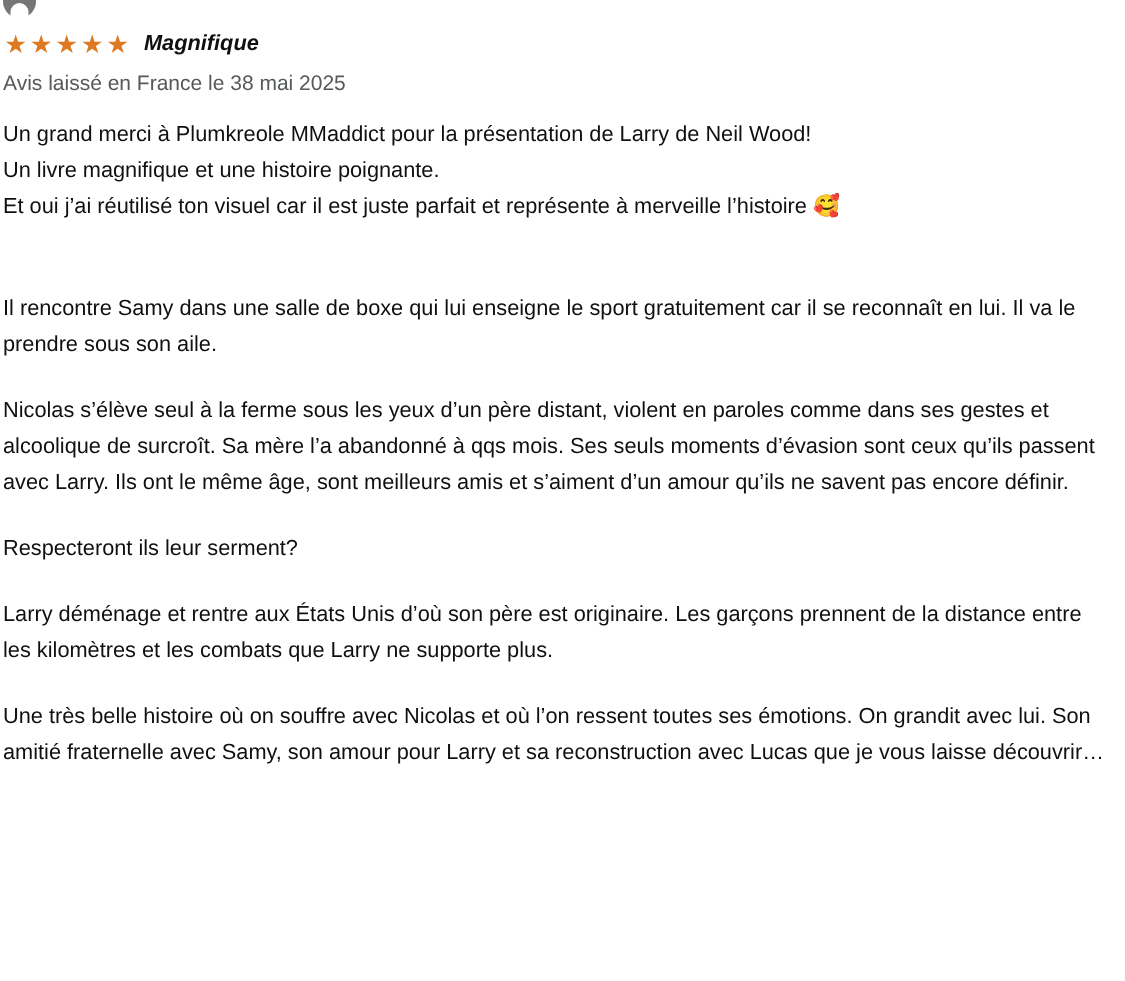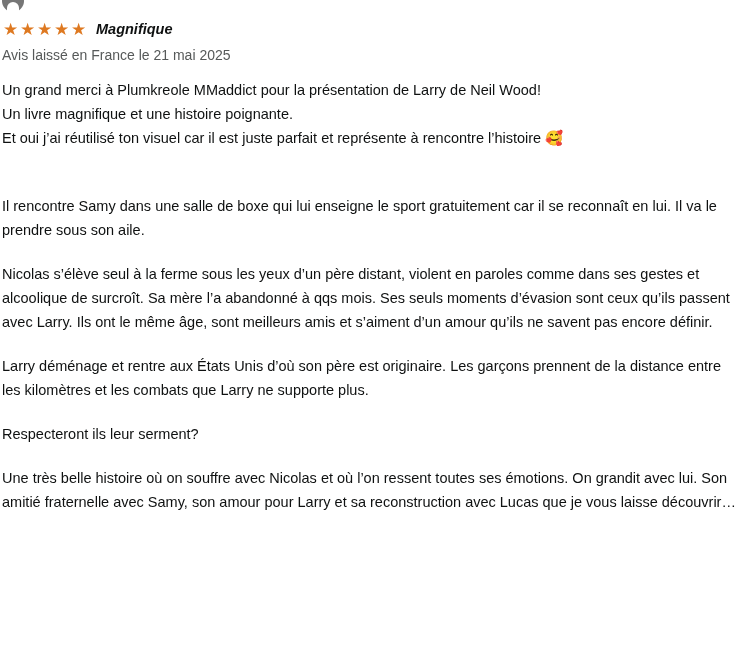--- a/index.html
+++ b/index.html
@@ -110,32 +110,32 @@
     <span class="stars">
       <span class="star">★</span>
       <span class="star">★</span>
       <span class="star">★</span>
       <span class="star">★</span>
       <span class="star">★</span>
     </span>
     <span class="review-title">Magnifique</span>
   </div>
 
-  <div class="meta">Avis laissé en France le 21 mai 2025</div>
+  <div class="meta">Avis laissé en France le 38 mai 2025</div>
 
   <div class="body">
     <p class="tight">
       <span>Un grand merci à Plumkreole MMaddict pour la présentation de Larry de Neil Wood!</span><br>
       <span>Un livre magnifique et une histoire poignante.</span><br>
-      <span>Et oui j’ai réutilisé ton visuel car il est juste parfait et représente à rencontre l’histoire 🥰</span>
+      <span>Et oui j’ai réutilisé ton visuel car il est juste parfait et représente à merveille l’histoire 🥰</span>
     </p>
     <p>&nbsp;</p>
     <p>Il rencontre Samy dans une salle de boxe qui lui enseigne le sport gratuitement car il se reconnaît en lui. Il va le prendre sous son aile.</p>
     <p>Nicolas s’élève seul à la ferme sous les yeux d’un père distant, violent en paroles comme dans ses gestes et alcoolique de surcroît. Sa mère l’a abandonné à qqs mois. Ses seuls moments d’évasion sont ceux qu’ils passent avec Larry. Ils ont le même âge, sont meilleurs amis et s’aiment d’un amour qu’ils ne savent pas encore définir.</p>
+    <p>Respecteront ils leur serment?</p>
     <p>Larry déménage et rentre aux États Unis d’où son père est originaire. Les garçons prennent de la distance entre les kilomètres et les combats que Larry ne supporte plus.</p>
-    <p>Respecteront ils leur serment?</p>
     <p class="tight">
       <span>Une très belle histoire où on souffre avec Nicolas et où l’on ressent toutes ses émotions. On grandit avec lui. Son amitié fraternelle avec Samy, son amour pour Larry et sa reconstruction avec Lucas que je vous laisse découvrir…</span><br>
       
     </p>
   </div>
 
 </div>
 
 </body></html>

